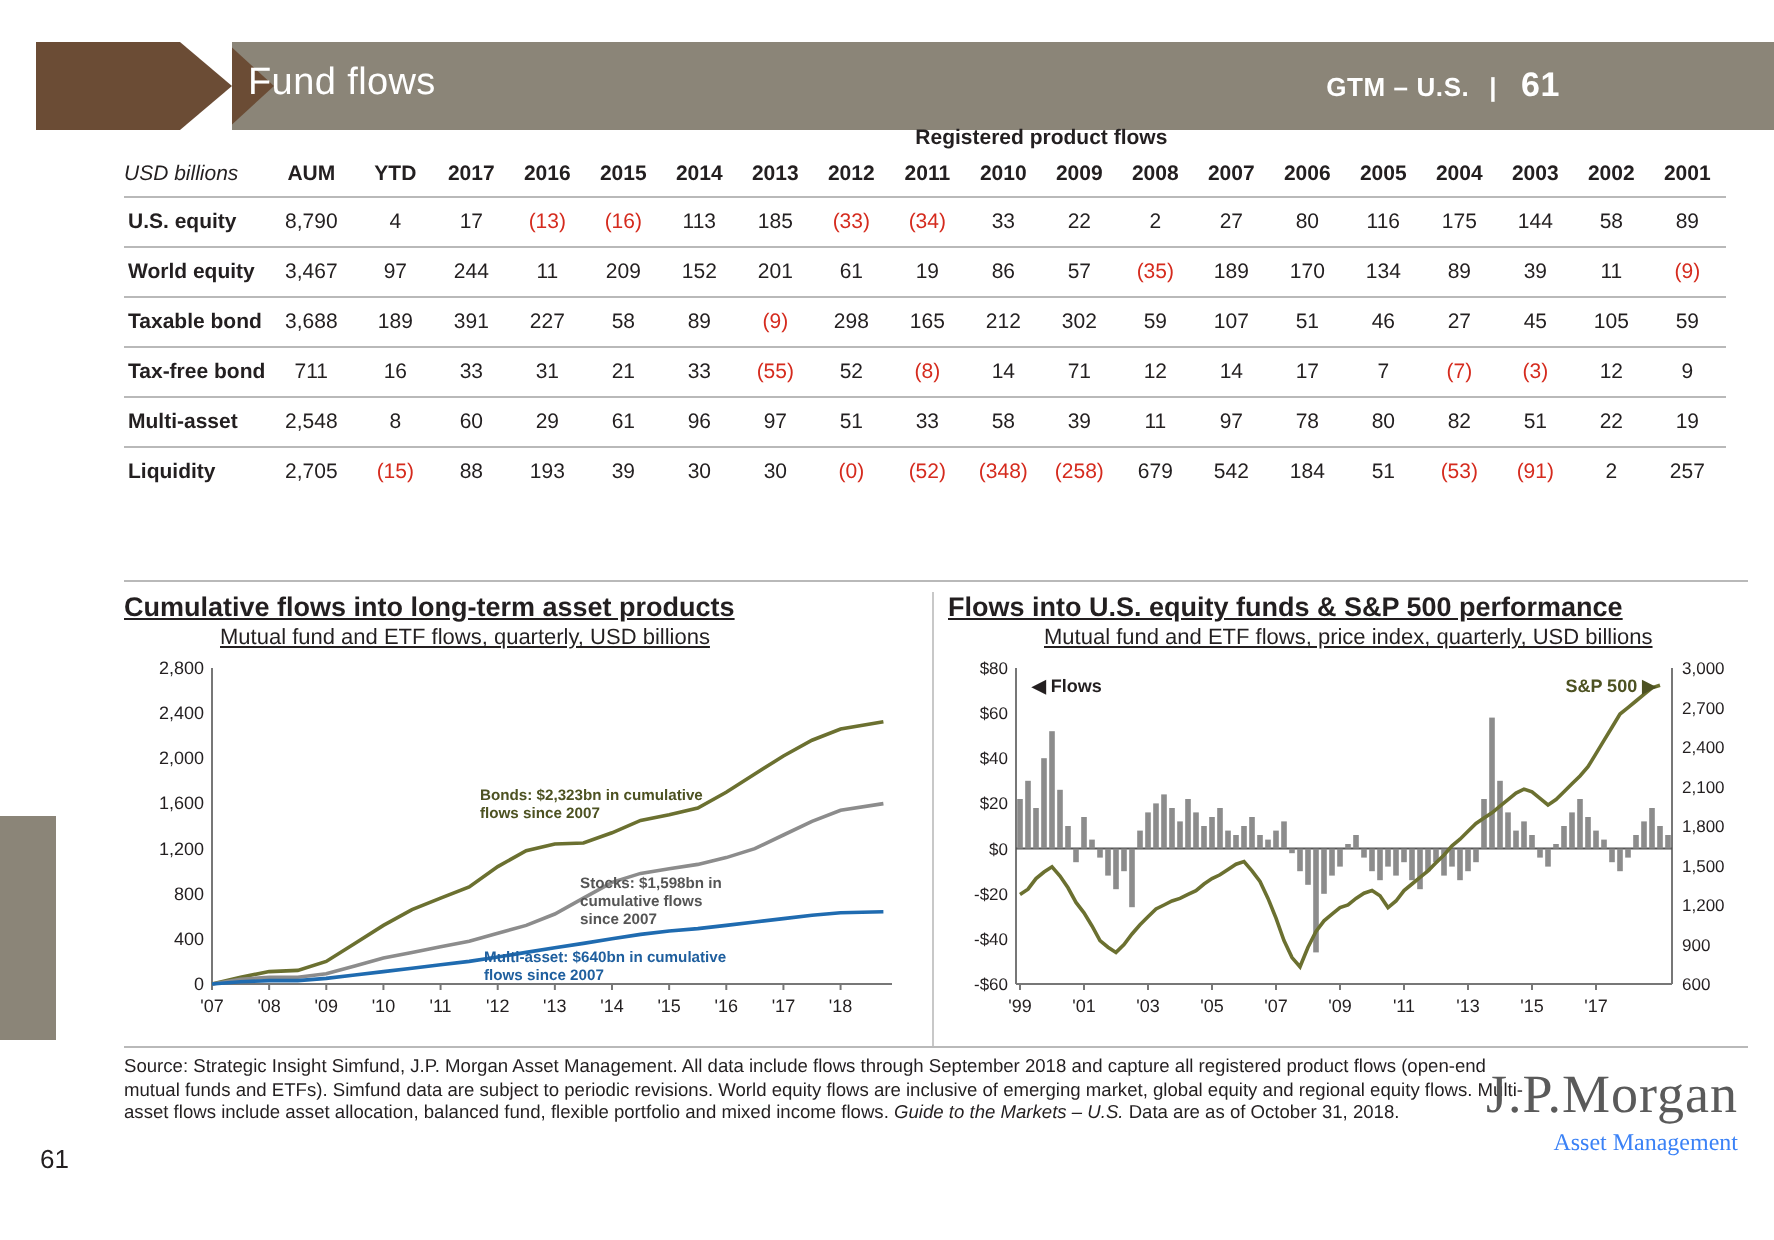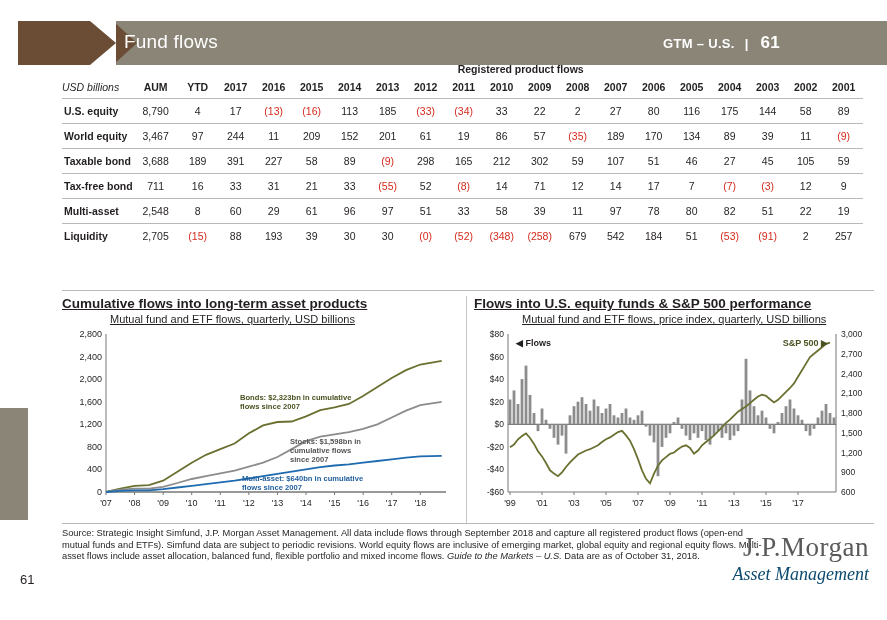--- a/index.html
+++ b/index.html
@@ -56,21 +56,21 @@
 
   svg text{font-family:"Liberation Sans", sans-serif;}
 
   
   .foot{position:absolute;left:62px;top:528px;width:700px;font-size:9.3px;line-height:11.6px;color:#231f20;}
   .foot i{font-style:italic;}
 
   
   .logo{position:absolute;right:18px;top:532px;text-align:right;}
   .logo .l1{font-family:"Liberation Serif", serif;font-size:27px;color:#5a5a5a;letter-spacing:.5px;}
-  .logo .l2{font-family:"Liberation Serif", serif;font-size:18px;color:#0c4a6e;margin-top:1px;font-style:italic;}
+  .logo .l2{font-family:"Liberation Serif", serif;font-size:12px;color:#3b82f6;margin-top:1px;}
 </style>
 </head>
 <body>
 
 <div class="header">
   <div class="hdr-bar"></div>
   <div class="hdr-left"></div>
   <div class="hdr-wedge"></div>
   <div class="hdr-title">Fund flows</div>
   <div class="hdr-right">

